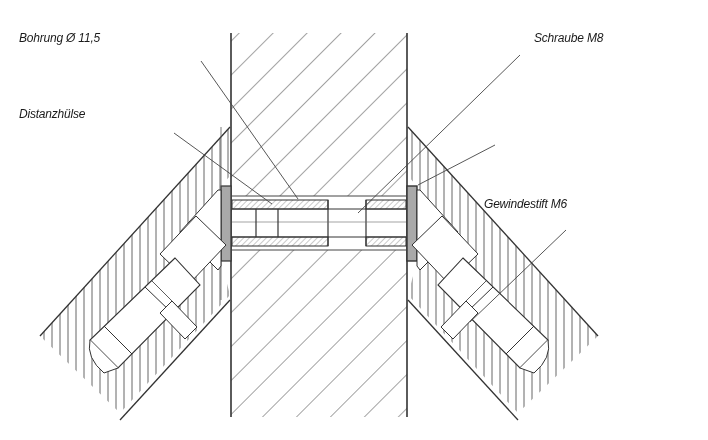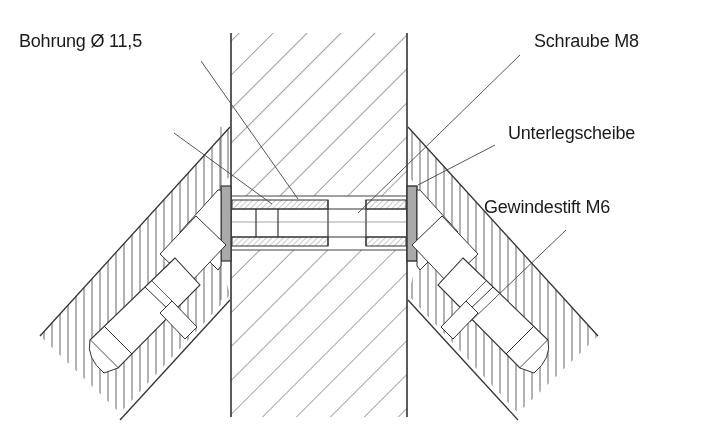--- a/index.html
+++ b/index.html
@@ -1,25 +1,26 @@
 <!DOCTYPE html>
 <html><head>
   <meta charset="utf-8">
   <style>
     html, body { margin: 0; padding: 0; background: #ffffff; }
     #stage { position: relative; width: 708px; height: 440px; overflow: hidden; background: #ffffff; }
     svg { position: absolute; left: 0; top: 0; }
     .label {
       position: absolute;
       font-family: "Liberation Sans", sans-serif;
-      font-size: 18px;
+      font-size: 12px;
       color: #1a1a1a;
       white-space: nowrap;
       line-height: 1;
       letter-spacing: -0.2px;
+      font-style: italic;
     }
   </style>
 </head>
 <body>
 
 <div id="stage">
   <svg width="708" height="440" viewBox="0 0 708 440">
     <defs>
       <pattern id="hatchDiag" patternUnits="userSpaceOnUse" width="24" height="24" patternTransform="rotate(45)">
         <line x1="0" y1="0" x2="0" y2="24" stroke="#555" stroke-width="1.1"></line>
@@ -104,16 +105,16 @@
     <g stroke="#444" stroke-width="0.9" fill="none">
       <line x1="201" y1="61" x2="298" y2="199"></line>
       <line x1="174" y1="133" x2="272" y2="204"></line>
       <line x1="520" y1="55" x2="358" y2="213"></line>
       <line x1="495" y1="145" x2="418" y2="185"></line>
       <line x1="566" y1="230" x2="470" y2="322"></line>
     </g>
   </svg>
 
   <div class="label" style="left:19px; top:32px;">Bohrung Ø 11,5</div>
+  <div class="label" style="left:19px; top:108px;">Distanzhülse</div>
   <div class="label" style="left:534px; top:32px;">Schraube M8</div>
-  <div class="label" style="left:508px; top:124px;">Unterlegscheibe</div>
   <div class="label" style="left:484px; top:198px;">Gewindestift M6</div>
 </div>
 
 </body></html>

